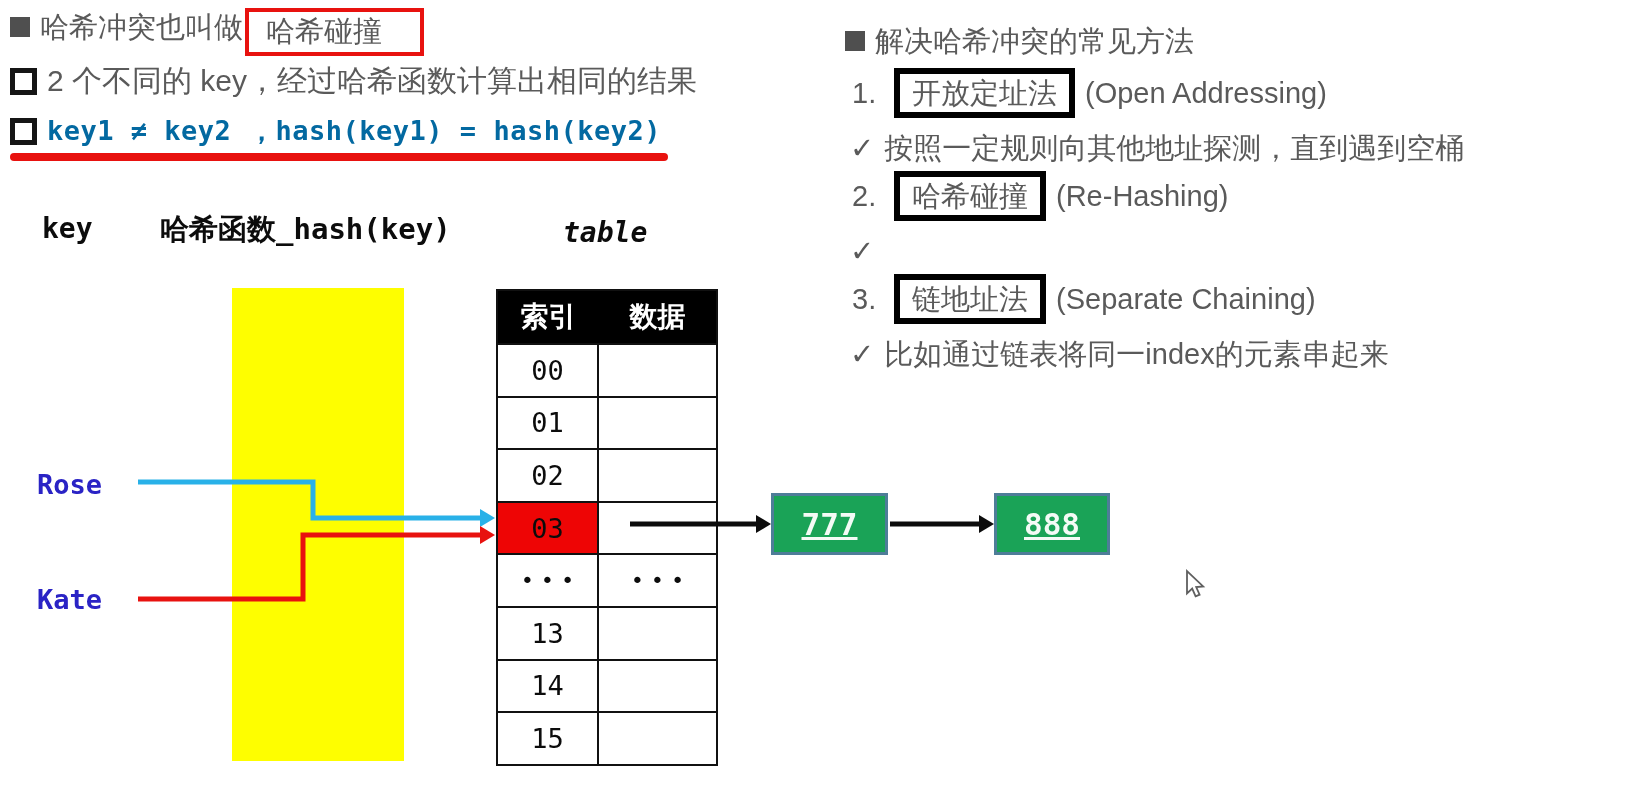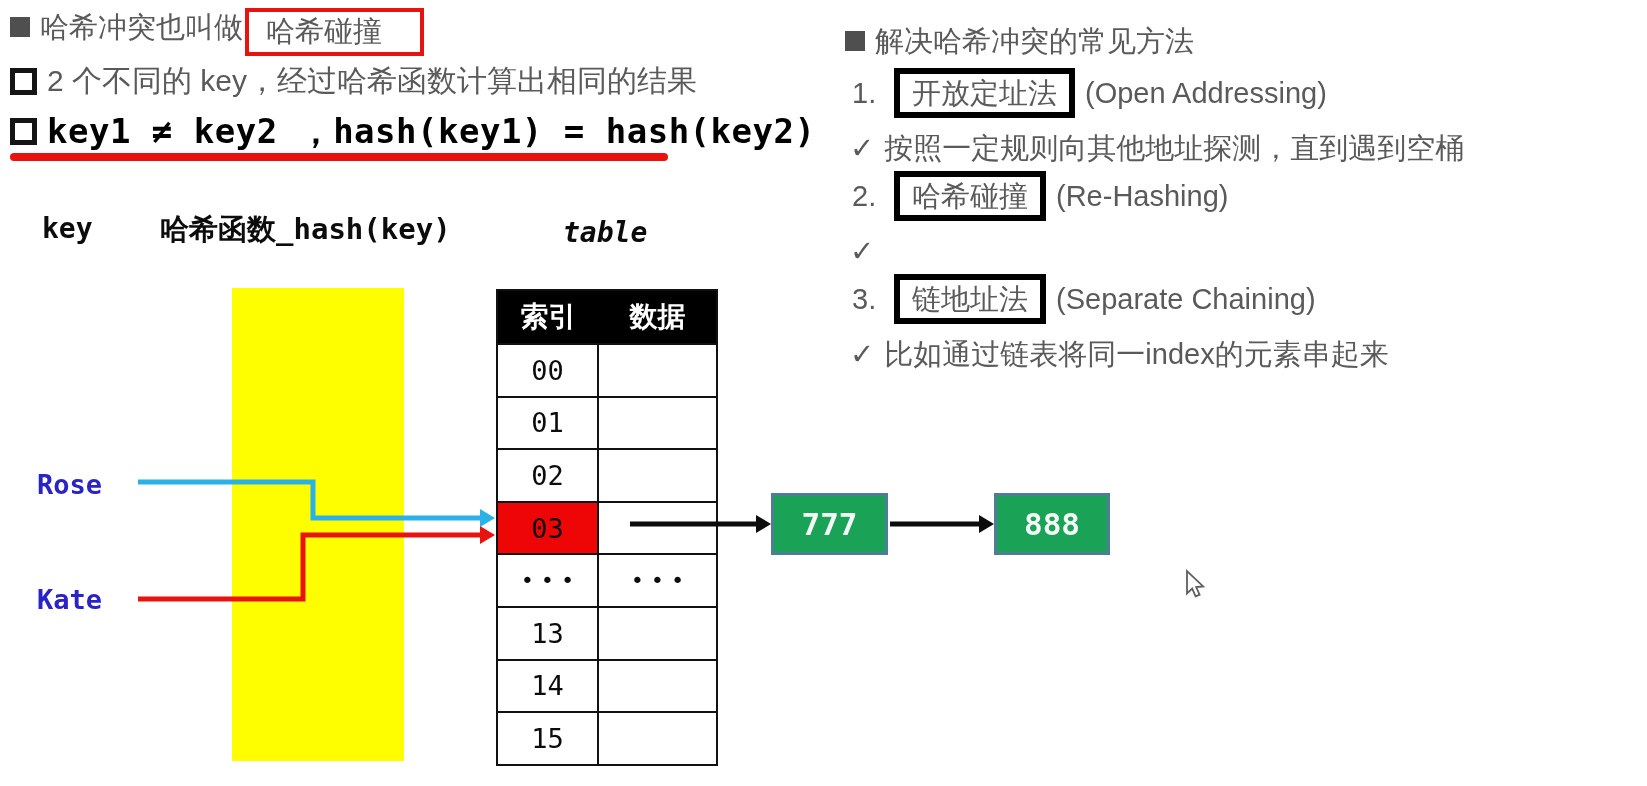--- a/index.html
+++ b/index.html
@@ -6,21 +6,21 @@
   #canvas{position:relative;width:1647px;height:786px;background:#ffffff;overflow:hidden;
           font-family:"Liberation Sans",sans-serif;}
   .abs{position:absolute;}
 
   
   .bline{display:flex;align-items:flex-start;color:#5a5a5a;font-size:29px;line-height:38px;white-space:nowrap;}
   .sq-filled{display:inline-block;width:20px;height:20px;background:#4f4f4f;margin:9px 10px 0 0;flex:none;}
   .sq-hollow{display:inline-block;width:17px;height:17px;border:5px solid #151515;margin:6px 10px 0 0;flex:none;background:#fff;}
   .redbox{display:inline-block;border:4px solid #e8120f;padding:0 38px 2px 17px;margin-left:2px;}
   .mono{font-family:"DejaVu Sans Mono","Liberation Mono",monospace;}
-  .codeline{color:#000000;font-weight:bold;font-size:34px;letter-spacing:0.5px;}
+  .codeline{color:#0369a1;font-weight:bold;font-size:27px;letter-spacing:0.5px;}
   .underbar{height:8px;background:#e8120f;border-radius:4px;}
 
   
   .collabel{font-family:"DejaVu Sans Mono","Liberation Mono",monospace;font-weight:bold;
             font-size:28px;color:#0c0c0c;white-space:nowrap;}
 
   
   .yellowbox{left:232px;top:288px;width:172px;height:473px;background:#fefe00;}
 
   
@@ -38,21 +38,21 @@
       font-family:"DejaVu Sans Mono","Liberation Mono",monospace;font-weight:normal;
       font-size:27px;color:#0c0c0c;box-sizing:border-box;}
   .ti{width:101px;border-right:2px solid #111;}
   .td{flex:1;}
   .red-cell{background:#ee0505;}
   .dots{font-size:22px;letter-spacing:7px;padding-left:7px;}
 
   
   .gnode{width:117px;height:62px;background:#1aa357;border:3px solid #4e7d98;box-sizing:border-box;
          display:flex;align-items:center;justify-content:center;color:#f4fbf6;
-         font-family:"DejaVu Sans Mono","Liberation Mono",monospace;font-weight:bold;font-size:31px;}
+         font-family:"DejaVu Sans Mono","Liberation Mono",monospace;font-weight:bold;font-size:31px;text-decoration:underline;}
 
   
   .rline{display:flex;align-items:center;color:#5a5a5a;font-size:29px;line-height:38px;white-space:nowrap;}
   .rnum{display:inline-block;width:42px;flex:none;}
   .rbox{display:inline-block;border:6px solid #000000;padding:0 12px;margin-right:10px;}
   .check{display:inline-block;margin-right:10px;flex:none;}
 
   svg{position:absolute;left:0;top:0;pointer-events:none;}
 </style>
 </head>

